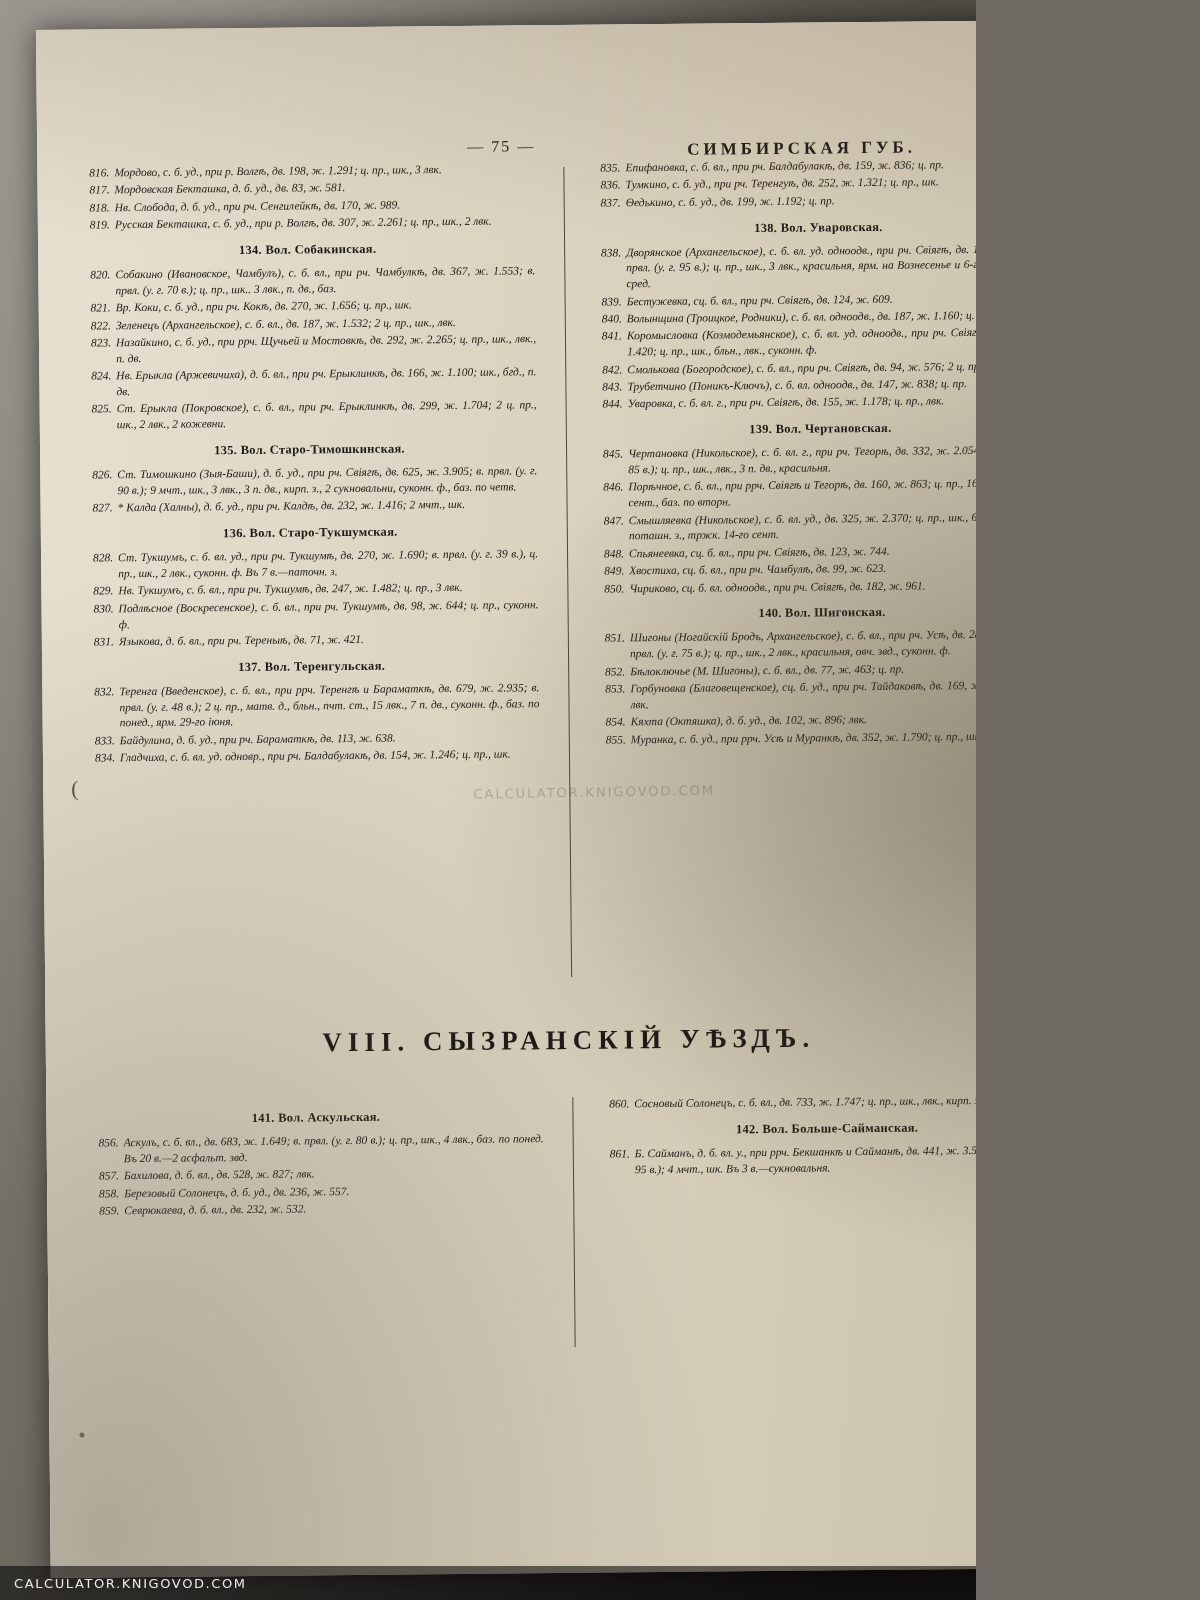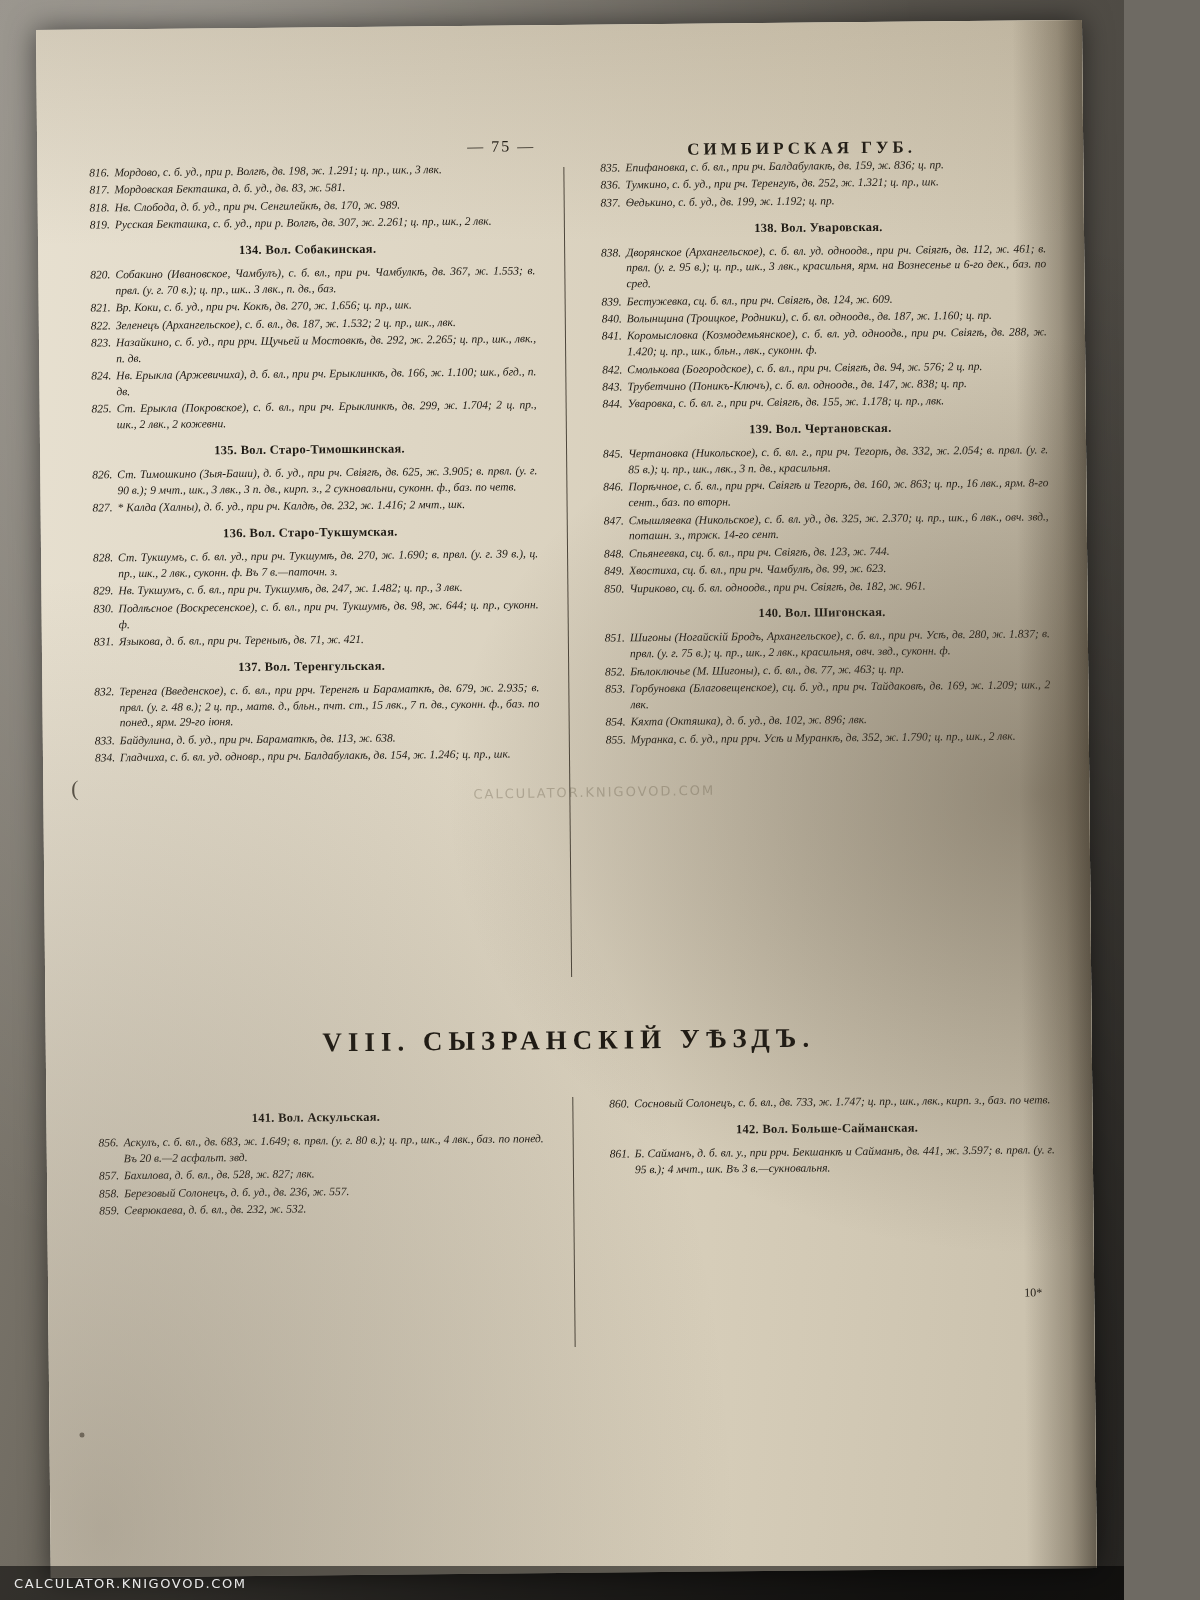--- a/index.html
+++ b/index.html
@@ -2,21 +2,21 @@
 <html><head>
 <meta charset="utf-8">
 <style>
   html, body {
     margin: 0;
     padding: 0;
     background: #6e6a63;
   }
   .page-wrap {
     position: relative;
-    width: 1124px;
+    width: 976px;
     height: 1600px;
     overflow: hidden;
     background: #5d5952;
     font-family: "Liberation Serif", serif;
   }
   
   .backdrop {
     position: absolute;
     inset: 0;
     background:

